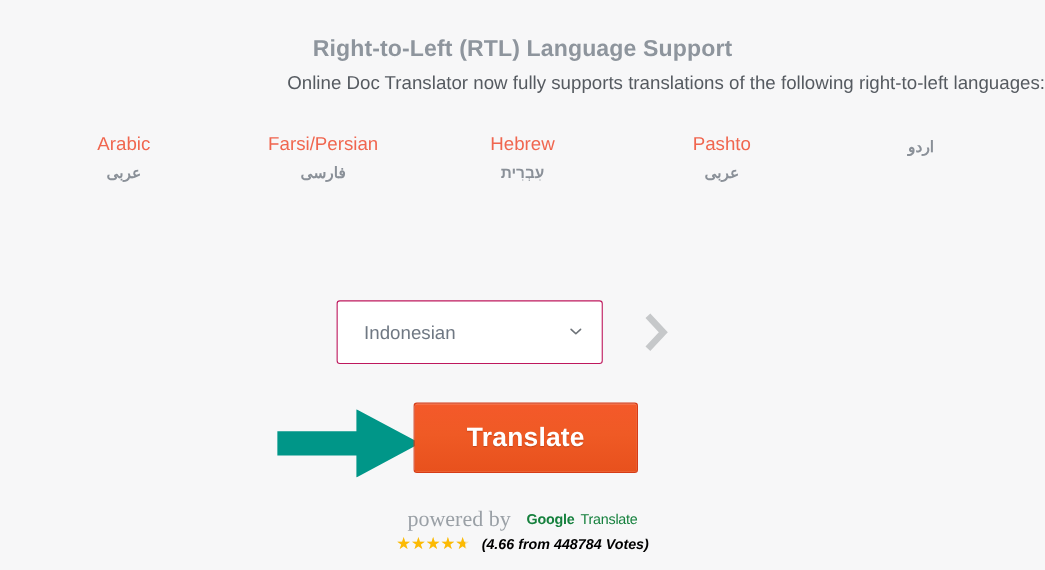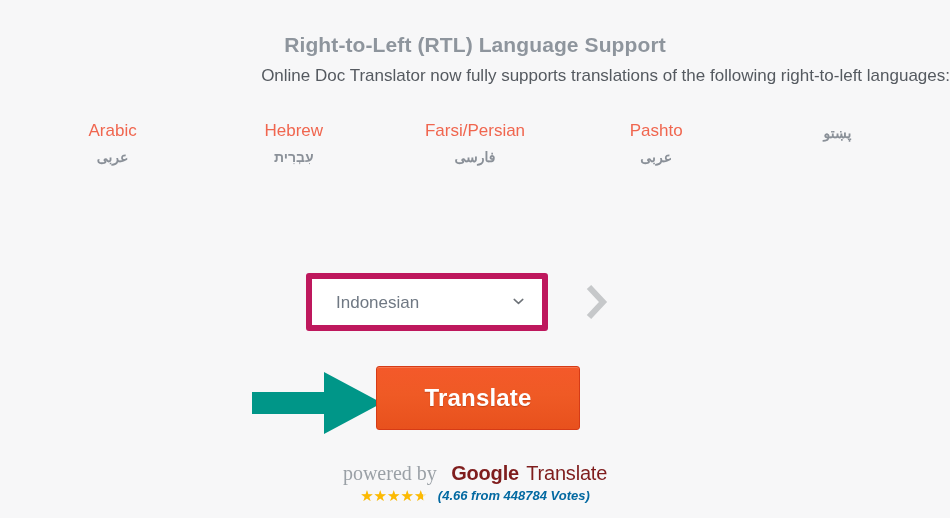--- a/index.html
+++ b/index.html
@@ -99,21 +99,21 @@
     display: flex;
     justify-content: center;
     align-items: center;
   }
 
   .lang-select {
     position: relative;
     width: 242px;
     height: 58px;
     background: #ffffff;
-    border: 6px solid #be185d;
+    border: 1px solid #be185d;
     border-radius: 3px;
     box-sizing: border-box;
     display: flex;
     align-items: center;
     cursor: pointer;
   }
 
   .lang-select .value {
     font-size: 17px;
     color: #6f7883;
@@ -194,22 +194,22 @@
   }
   .powered-label {
     font-family: "Liberation Serif", serif;
     font-size: 20px;
     color: #9aa0a6;
     vertical-align: middle;
   }
   .google-wordmark {
     display: inline-block;
     margin-left: 10px;
-    font-size: 20px;
-    color: #7f1d1d;
+    font-size: 13px;
+    color: #15803d;
     vertical-align: middle;
     letter-spacing: -0.2px;
   }
   .google-wordmark .g-bold { font-weight: bold; }
   .google-wordmark .g-light { font-weight: 400; margin-left: 2px; }
 
   .rating-row {
     position: absolute;
     top: 486px;
     left: 0;
@@ -237,57 +237,57 @@
     color: #fcba03;
     overflow: hidden;
     white-space: nowrap;
   }
   .rating-text {
     display: inline-block;
     margin-left: 6px;
     font-size: 13px;
     font-style: italic;
     font-weight: bold;
-    color: #0369a1;
+    color: #000000;
     vertical-align: middle;
   }
 </style>
 </head>
 <body>
 
 <div id="page">
 
   <div class="rtl-heading">Right-to-Left (RTL) Language Support</div>
 
   <div class="rtl-subheading">Online Doc Translator now fully supports translations of the following right-to-left languages:</div>
 
   <div class="lang-row">
 
     <div class="lang-item">
       <span class="lang-name">Arabic</span>
       <span class="lang-native">عربى</span>
     </div>
 
     <div class="lang-item">
+      <span class="lang-name">Farsi/Persian</span>
+      <span class="lang-native">فارسى</span>
+    </div>
+
+    <div class="lang-item">
       <span class="lang-name">Hebrew</span>
       <span class="lang-native">עִבְרִית</span>
     </div>
 
     <div class="lang-item">
-      <span class="lang-name">Farsi/Persian</span>
-      <span class="lang-native">فارسى</span>
-    </div>
-
-    <div class="lang-item">
       <span class="lang-name">Pashto</span>
       <span class="lang-native">عربى</span>
     </div>
 
     <div class="lang-item">
-      <span class="lang-native">پښتو</span>
+      <span class="lang-native">اردو</span>
     </div>
 
   </div>
 
   <div class="selector-row">
 
     <div class="lang-select">
       <span class="value">Indonesian</span>
       <span class="chevron-down">
         <svg width="11" height="11" viewBox="0 0 11 11" xmlns="http://www.w3.org/2000/svg">

